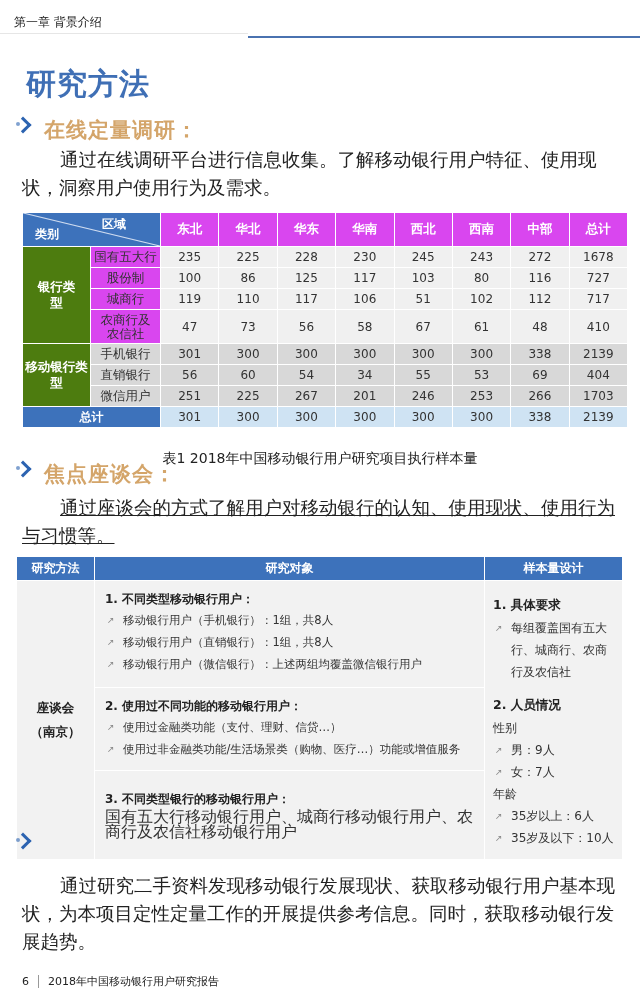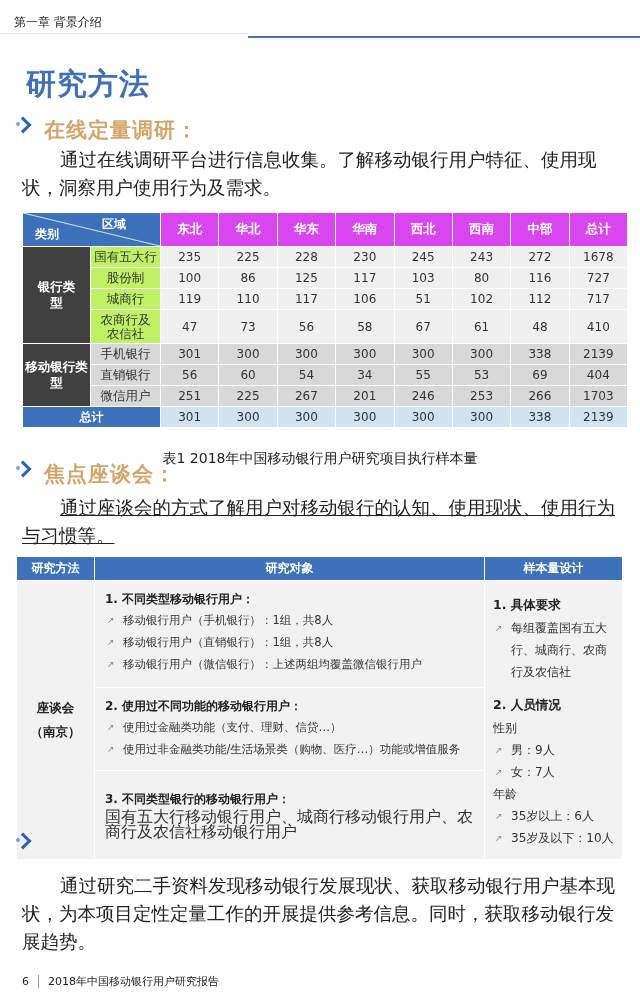--- a/index.html
+++ b/index.html
@@ -22,22 +22,22 @@
 
   
   table { border-collapse:collapse; }
   .t1 { position:absolute; left:22px; top:212px; width:606px; font-size:12px; table-layout:fixed; }
   .t1 td, .t1 th { border:1.5px solid #ffffff; text-align:center; height:21px; padding:0; }
   .t1 thead th { background:#d946ef; color:#fff; font-weight:bold; height:34px; font-size:12.5px; }
   .t1 .diag { position:relative; background:#3d72bb; overflow:hidden; }
   .t1 .diag .d-line { position:absolute; left:0; top:0; width:100%; height:100%; }
   .t1 .diag .region { position:absolute; right:34px; top:3px; font-size:12px; color:#fff; font-weight:bold; }
   .t1 .diag .cat { position:absolute; left:12px; bottom:3px; font-size:12px; color:#fff; font-weight:bold; }
-  .t1 .grp { background:#404040; color:#fff; font-weight:bold; font-size:12.5px; line-height:16px; }
-  .t1 .sub { background:#bef264; color:#333; font-size:12.5px; line-height:14px; }
+  .t1 .grp { background:#4d7c0f; color:#fff; font-weight:bold; font-size:12.5px; line-height:16px; }
+  .t1 .sub { background:#d946ef; color:#333; font-size:12.5px; line-height:14px; }
   .t1 .val { background:#f0f0f0; color:#333; }
   .t1 tr.g2 .sub, .t1 tr.g2 .val { background:#d8d8d8; }
   .t1 tr.total td.total-lbl { background:#3d72bb; color:#fff; font-weight:bold; }
   .t1 tr.total td.val { background:#cfe3f3; }
 
   .caption { position:absolute; left:0; width:640px; top:450px; text-align:center; font-size:14px; color:#222; }
 
   
   .t2 { position:absolute; left:16px; top:556px; width:606px; font-size:11.5px; table-layout:fixed; }
   .t2 th { background:#3d72bb; color:#fff; font-weight:bold; height:24px; font-size:12px; border:1.5px solid #fff; }

